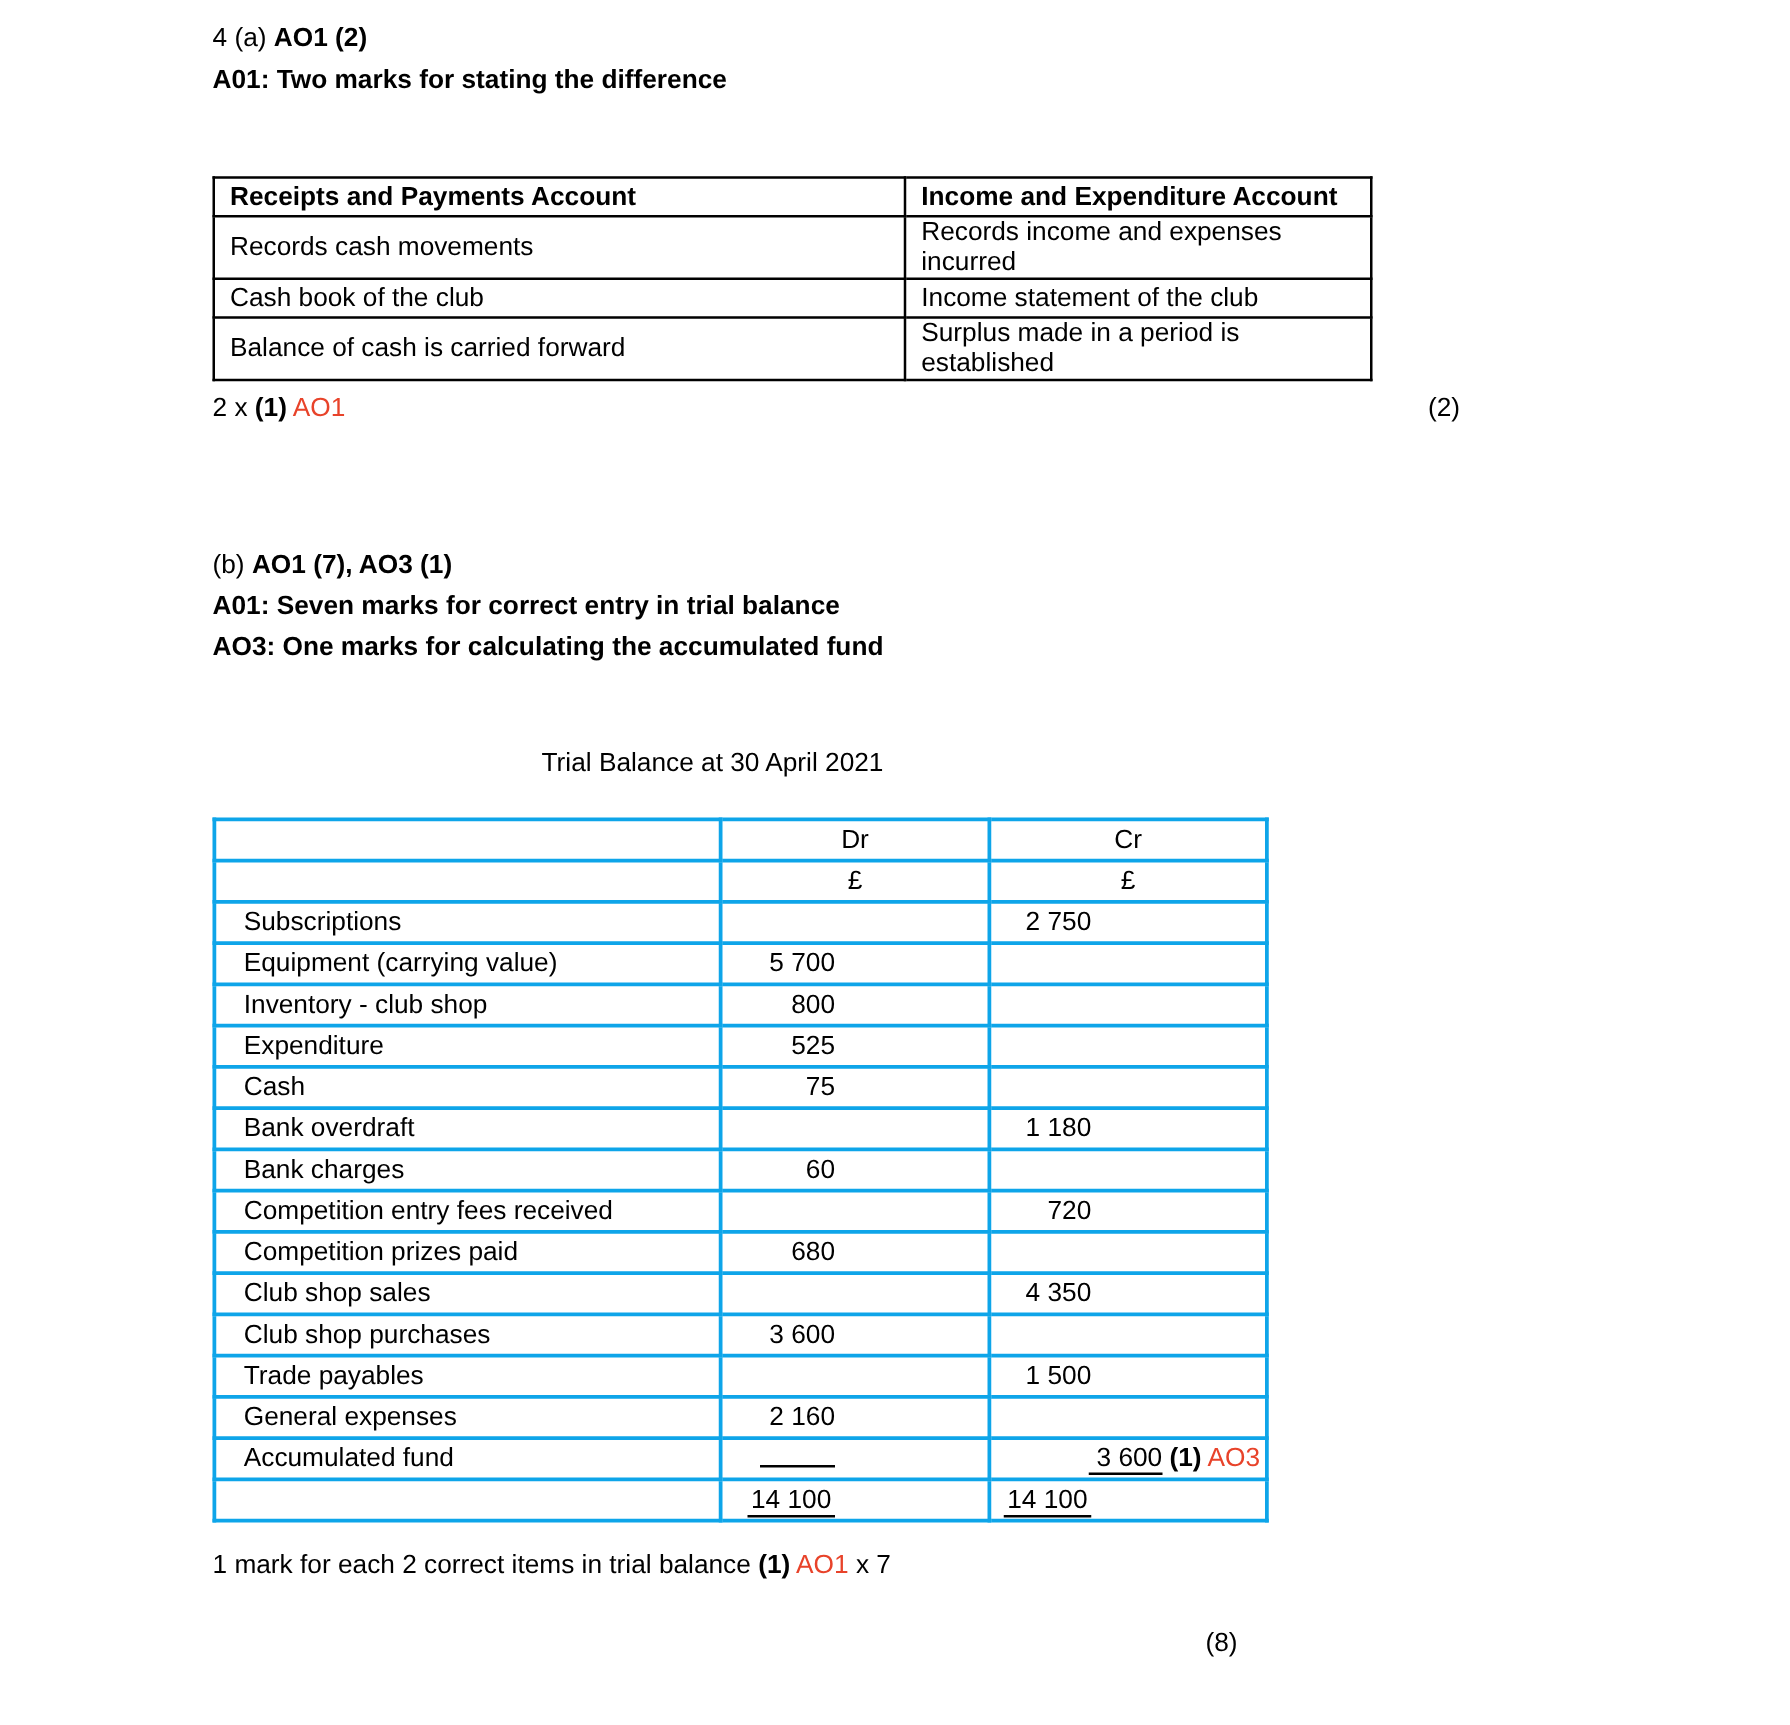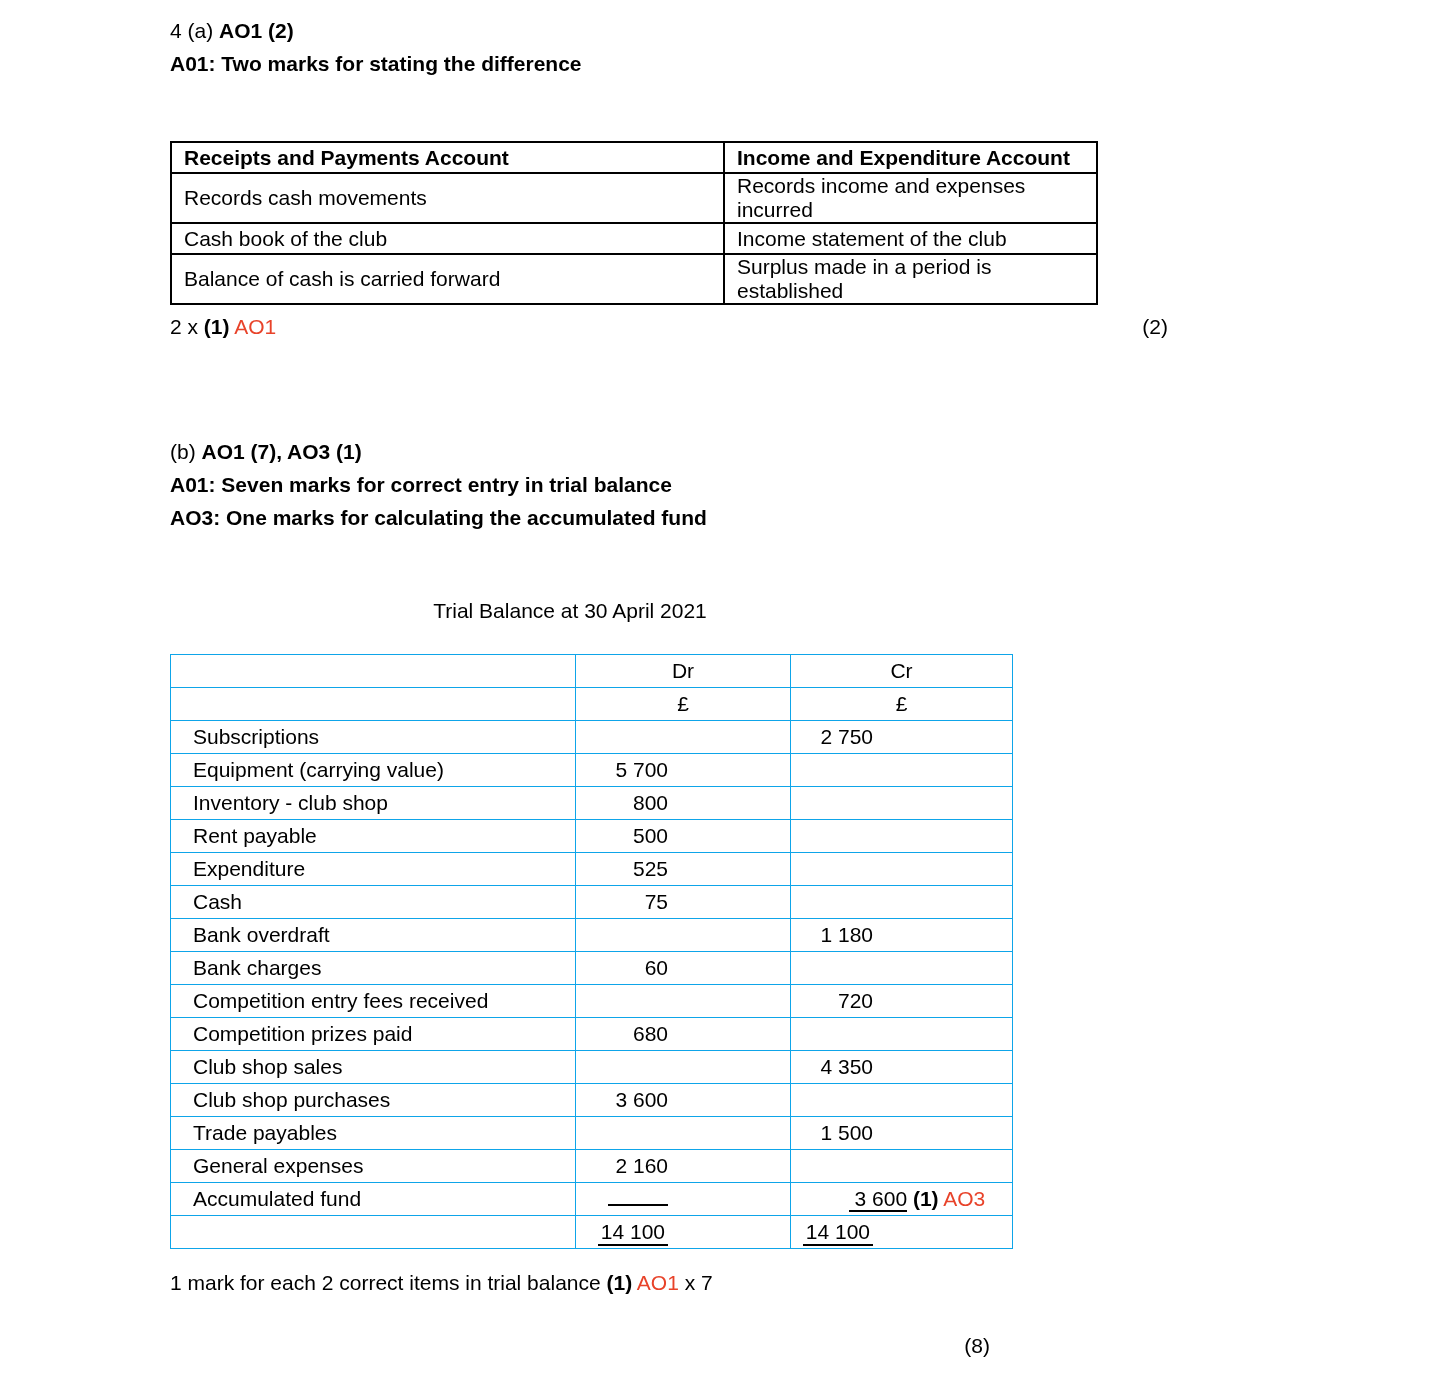--- a/index.html
+++ b/index.html
@@ -23,27 +23,27 @@
   .cmp-table tr.hdr td { font-weight: bold; }
 
   .marks-a { display: flex; width: 1098px; margin-top: 5px; line-height: 33px; white-space: pre-wrap; }
   .marks-a .right { margin-left: auto; padding-right: 100px; }
 
   .section-b { margin-top: 92px; }
 
   .tb-title { margin-left: -170px; width: 1140px; text-align: center; margin-top: 60px; line-height: 33px; }
 
   .tb-table { margin-top: 27px; width: 842px; table-layout: fixed; }
-  .tb-table td { border: 1px solid #0ea5e9; height: 33px; padding: 0; vertical-align: middle; white-space: pre; }
+  .tb-table td { border: 3px solid #0ea5e9; height: 33px; padding: 0; vertical-align: middle; white-space: pre; }
   .tb-table td.lbl { width: 405px; padding-left: 22px; text-align: left; }
   .tb-table td.dr { width: 215px; text-align: right; padding-right: 122px; }
   .tb-table td.cr { width: 222px; text-align: right; padding-right: 139px; }
   .tb-table td.hdr-dr { width: 215px; text-align: center; }
   .tb-table td.hdr-cr { width: 222px; text-align: center; }
-  .tb-table td.cr-marked { text-align: center; padding-left: 35px; padding-right: 4px; }
+  .tb-table td.cr-marked { text-align: right; padding-left: 35px; padding-right: 4px; }
   .u { border-bottom: 2px solid #000; }
   .blank-line { display: inline-block; width: 60px; height: 19px; border-bottom: 2px solid #000; vertical-align: baseline; }
   .total-val { border-bottom: 2px solid #000; padding: 0 3px 1px 3px; }
 
   .footer-note { margin-top: 17px; line-height: 33px; white-space: pre-wrap; }
   .total-marks { width: 842px; text-align: right; padding-right: 22px; margin-top: 30px; line-height: 33px; }
 </style>
 </head>
 <body>
 
@@ -107,25 +107,20 @@
           <td class="lbl">Equipment (carrying value)</td>
           <td class="dr">5 700</td>
           <td class="cr"></td>
         </tr>
         <tr>
           <td class="lbl">Inventory - club shop</td>
           <td class="dr">800</td>
           <td class="cr"></td>
         </tr>
         <tr>
-          <td class="lbl">Rent payable</td>
-          <td class="dr">500</td>
-          <td class="cr"></td>
-        </tr>
-        <tr>
           <td class="lbl">Expenditure</td>
           <td class="dr">525</td>
           <td class="cr"></td>
         </tr>
         <tr>
           <td class="lbl">Cash</td>
           <td class="dr">75</td>
           <td class="cr"></td>
         </tr>
         <tr>

